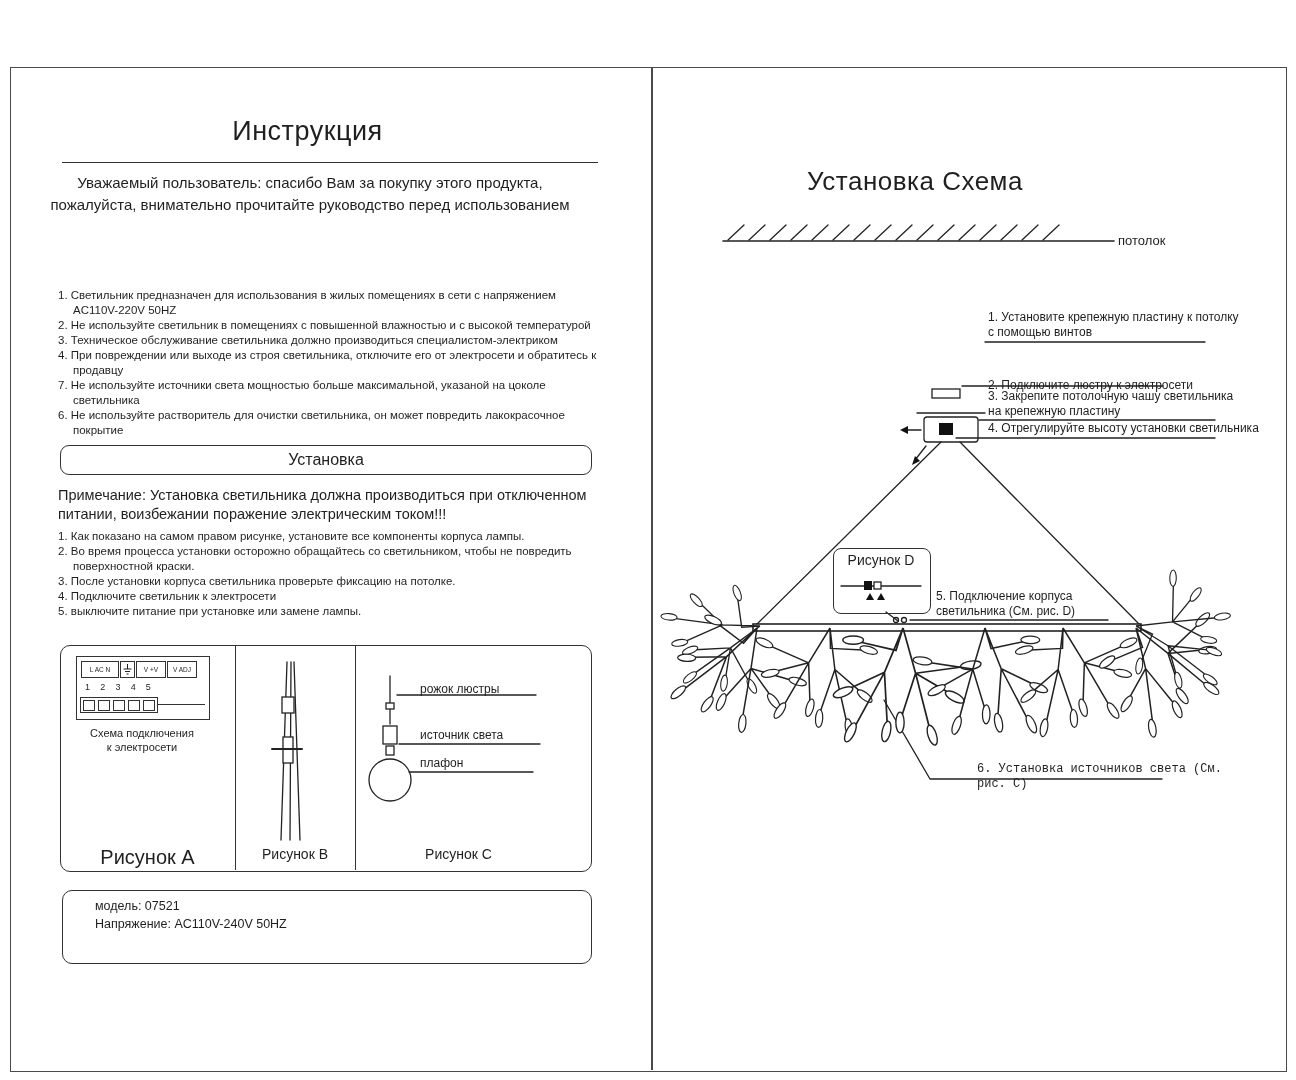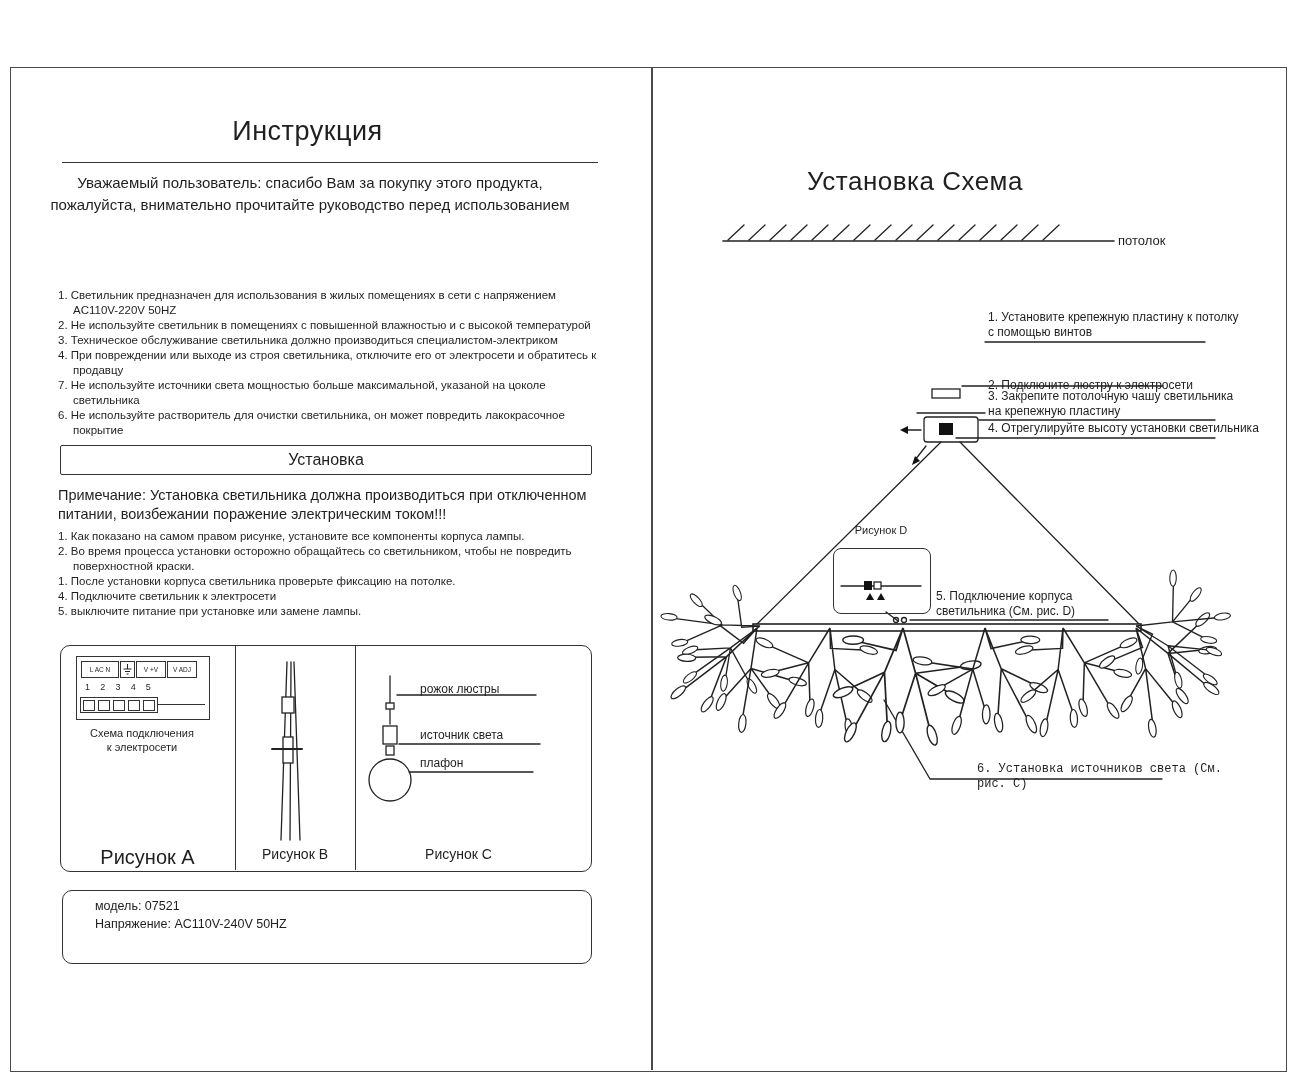--- a/index.html
+++ b/index.html
@@ -8,21 +8,21 @@
   .abs{position:absolute;}
   .pre{white-space:pre-line;}
   .ctr{text-align:center;}
   .hang{padding-left:15px;text-indent:-15px;}
   .art{position:absolute;left:0;top:0;}
   .border-box{left:10px;top:67px;width:1275px;height:1003px;border:1.5px solid #4a4a4a;}
   .divider{left:651px;top:67px;width:1.5px;height:1003px;background:#4a4a4a;}
   .h1{font-size:27px;letter-spacing:.5px;}
   .rule{border-top:1.5px solid #333;}
   .body-sm{font-size:11.5px;line-height:15px;}
-  .rbox{border:1.4px solid #333;border-radius:2px;}
+  .rbox{border:1.4px solid #333;border-radius:9px;}
   .tinybox{border:1px solid #333;display:flex;align-items:center;justify-content:center;font-size:6.5px;}
   .sq{width:10px;height:9px;border:1px solid #333;}
   .step{font-size:12px;line-height:15px;}
 </style>
 </head>
 <body>
 
 <div class="page">
 
   <svg class="art" width="1296" height="1080" viewBox="0 0 1296 1080">
@@ -141,21 +141,21 @@
 
   <div class="abs rbox ctr" style="left:60px;top:445px;width:530px;height:28px;font-size:16px;line-height:28px;">Установка</div>
 
   <div class="abs pre" style="left:58px;top:486px;width:565px;font-size:14.5px;line-height:19px;">Примечание: Установка светильника должна производиться при отключенном
 питании, воизбежании поражение электрическим током!!!</div>
 
   <div class="abs body-sm" style="left:58px;top:529px;width:585px;">
     <div class="hang pre">1. Как показано на самом правом рисунке, установите все компоненты корпуса лампы.</div>
     <div class="hang pre">2. Во время процесса установки осторожно обращайтесь со светильником, чтобы не повредить
 поверхностной краски.</div>
-    <div class="hang pre">1. После установки корпуса светильника проверьте фиксацию на потолке.</div>
+    <div class="hang pre">3. После установки корпуса светильника проверьте фиксацию на потолке.</div>
     <div class="hang pre">4. Подключите светильник к электросети</div>
     <div class="hang pre">5. выключите питание при установке или замене лампы.</div>
   </div>
 
   <div class="abs rbox" style="left:60px;top:645px;width:530px;height:225px;border-radius:10px;"></div>
   <div class="abs" style="left:235px;top:645px;width:1.4px;height:225px;background:#333;"></div>
   <div class="abs" style="left:355px;top:645px;width:1.4px;height:225px;background:#333;"></div>
 
   <div class="abs" style="left:76px;top:656px;width:132px;height:62px;border:1.2px solid #333;"></div>
   <div class="abs tinybox" style="left:81px;top:661px;width:36px;height:15px;">L AC N</div>
@@ -204,15 +204,15 @@
 с помощью винтов</div>
   <div class="abs step pre" style="left:988px;top:358px;width:260px;margin-top:20px;">2. Подключите люстру к электросети</div>
   <div class="abs step pre" style="left:988px;top:389px;width:260px;">3. Закрепите потолочную чашу светильника
 на крепежную пластину</div>
   <div class="abs step pre" style="left:988px;top:421px;width:280px;">4. Отрегулируйте высоту установки светильника</div>
   <div class="abs step pre" style="left:936px;top:589px;width:175px;">5. Подключение корпуса
 светильника (См. рис. D)</div>
   <div class="abs step pre" style="left:977px;top:762px;width:260px;font-family:Liberation Mono, monospace;">6. Установка источников света (См. рис. C)</div>
 
   <div class="abs" style="left:833px;top:548px;width:96px;height:64px;border:1.4px solid #333;border-radius:8px;"></div>
-  <div class="abs ctr" style="left:833px;top:524px;width:96px;font-size:11px;">Рисунок D</div>
+  <div class="abs ctr" style="left:833px;top:552px;width:96px;font-size:14px;">Рисунок D</div>
 
 </div>
 
 </body></html>

